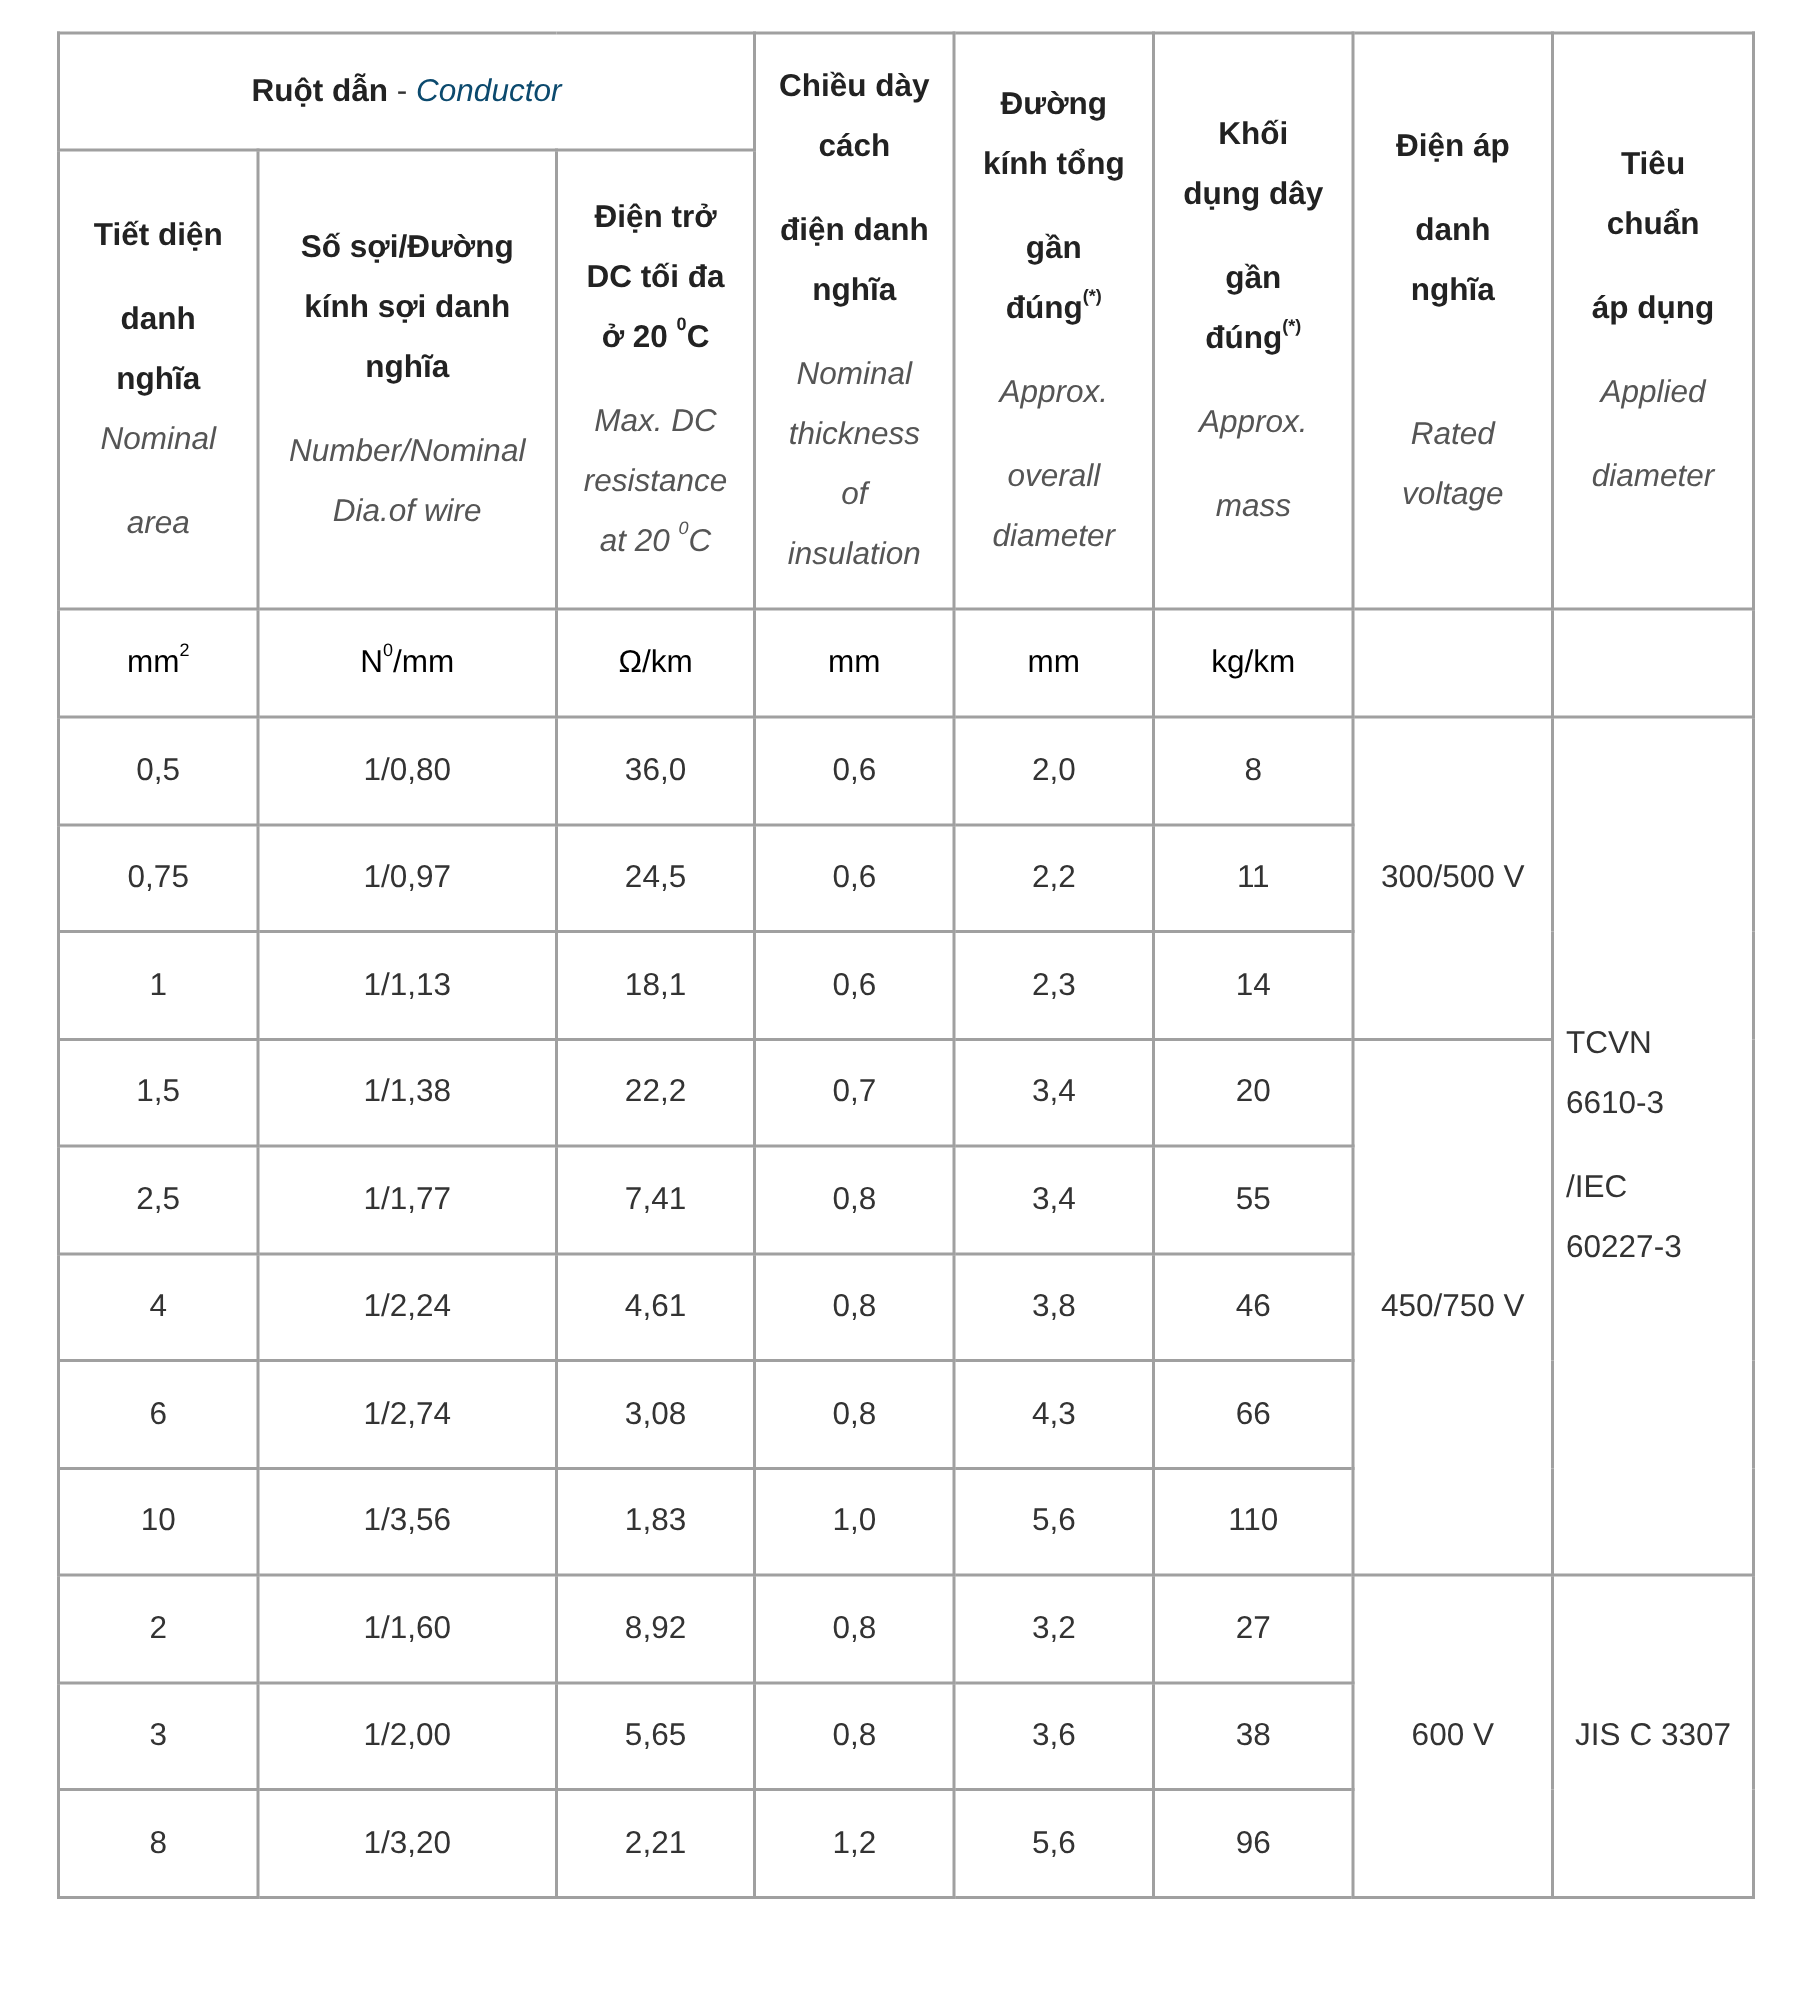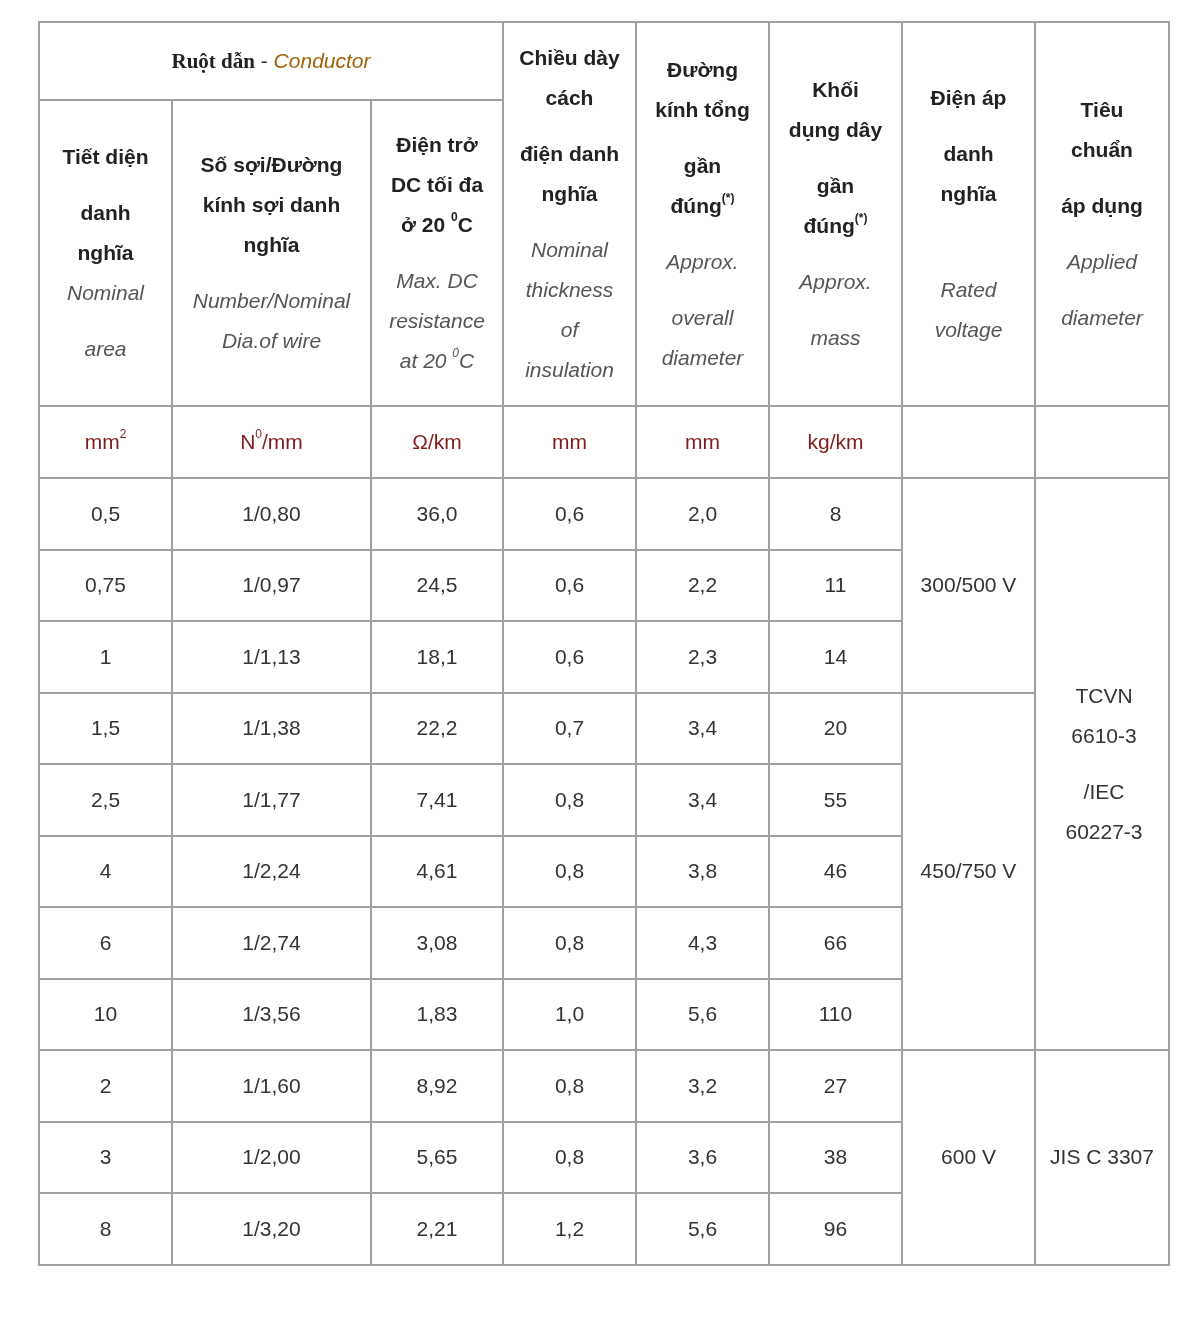--- a/index.html
+++ b/index.html
@@ -42,41 +42,41 @@
     font-size: 21px;
     line-height: 40px;
     display: block;
   }
   .gap { display: block; height: 16px; }
   .gap-lg { display: block; height: 56px; }
   .top-title {
     font-size: 21px;
     line-height: 30px;
   }
-  .top-title .b { font-weight: bold; color: #222222; font-family: Liberation Serif, serif; }
-  .top-title .i { font-style: italic; color: #a16207; }
+  .top-title .b { font-weight: bold; color: #222222; }
+  .top-title .i { font-style: italic; color: #0c4a6e; }
   sup { font-size: 12px; line-height: 0; position: relative; top: -3px; }
   .unit-row td {
     height: 70px;
     font-size: 21px;
-    color: #7f1d1d;
+    color: #000000;
     margin-left: 42px;
   }
   .data-row td {
     height: 69.5px;
     font-size: 21px;
     color: #333333;
   }
   .std-cell {
     text-align: left !important;
     font-size: 21px;
     color: #333333;
     padding-left: 8px !important;
   }
-  .std-cell .line { display: block; line-height: 40px; text-align: center; }
+  .std-cell .line { display: block; line-height: 40px; }
   .std-cell .gap-s { display: block; height: 16px; }
 </style>
 </head>
 <body>
 
 <table class="spec">
   <colgroup>
     <col style="width:133px">
     <col style="width:199px">
     <col style="width:132px">

